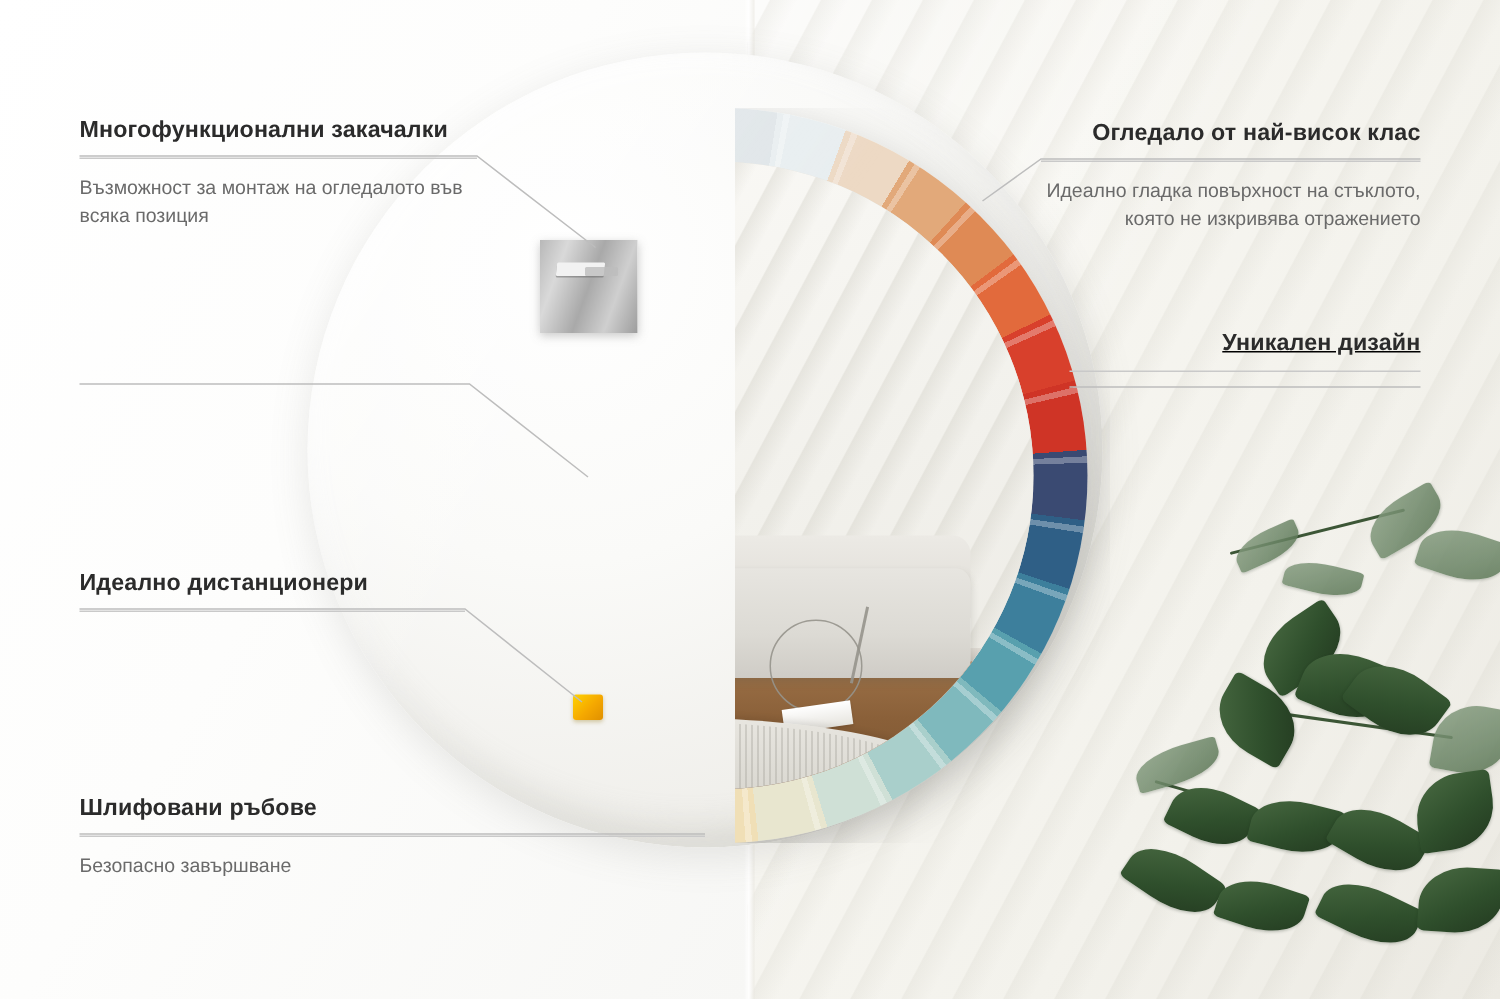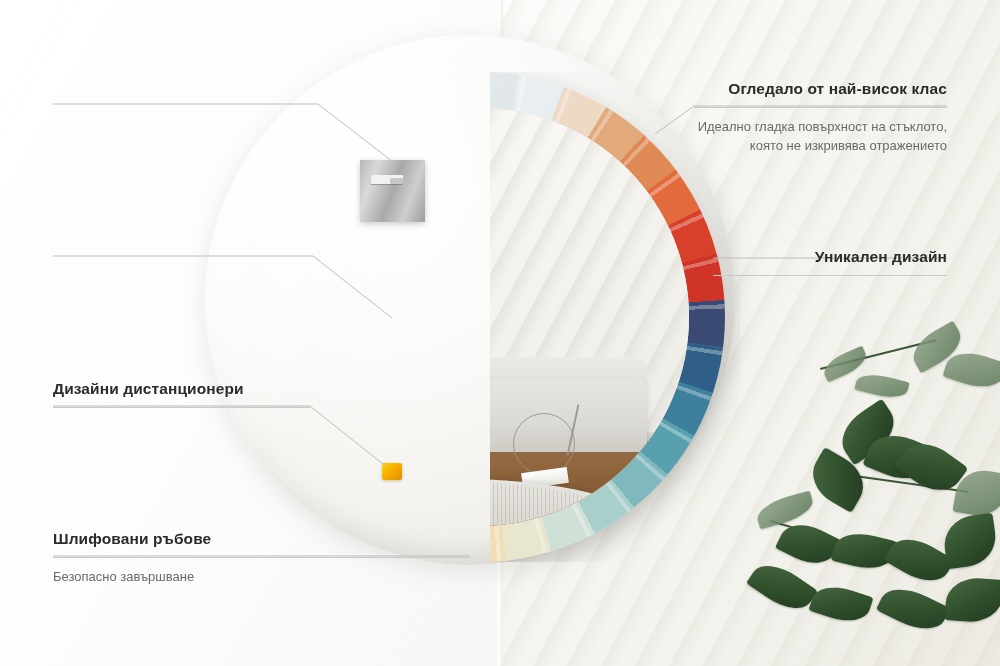--- a/index.html
+++ b/index.html
@@ -304,37 +304,42 @@
 
   <svg id="lines" viewBox="0 0 1000 666">
     <polyline points="53,104 318,104 397,165" fill="none" stroke="#bdbdbd" stroke-width="1"></polyline>
     <polyline points="53,256 313,256 392,318" fill="none" stroke="#bdbdbd" stroke-width="1"></polyline>
     <polyline points="53,406 310,406 388,468" fill="none" stroke="#bdbdbd" stroke-width="1"></polyline>
     <polyline points="53,556 470,556" fill="none" stroke="#bdbdbd" stroke-width="1"></polyline>
     <polyline points="947,106 694,106 655,134" fill="none" stroke="#bdbdbd" stroke-width="1"></polyline>
     <polyline points="947,258 713,258" fill="none" stroke="#bdbdbd" stroke-width="1"></polyline>
   </svg>
 
+  <div class="callout left-callout" style="top:78px;width:265px;">
+    <h3>Многофункционални закачалки</h3>
+    <div class="rule"></div>
+    <p>Възможност за монтаж на огледалото във всяка позиция</p>
+  </div>
 
 
   <div class="callout left-callout" style="top:380px;width:257px;">
-    <h3>Дизайни дистанционери</h3>
+    <h3>Идеално дистанционери</h3>
     <div class="rule"></div>
   </div>
 
   <div class="callout right-callout" style="left:694px;top:80px;width:253px;">
     <h3>Огледало от най-висок клас</h3>
     <div class="rule"></div>
     <p>Идеално гладка повърхност на стъклото, която не изкривява отражението</p>
   </div>
 
   <div class="callout left-callout" style="top:530px;width:417px;">
     <h3>Шлифовани ръбове</h3>
     <div class="rule"></div>
     <p>Безопасно завършване</p>
   </div>
 
-  <div class="callout right-callout" style="left:713px;top:248px;width:234px;">
+  <div class="callout right-callout" style="left:713px;top:220px;width:234px;text-decoration:underline;">
     <h3>Уникален дизайн</h3>
     <div class="rule"></div>
   </div>
 
 </div>
 
 </body></html>

